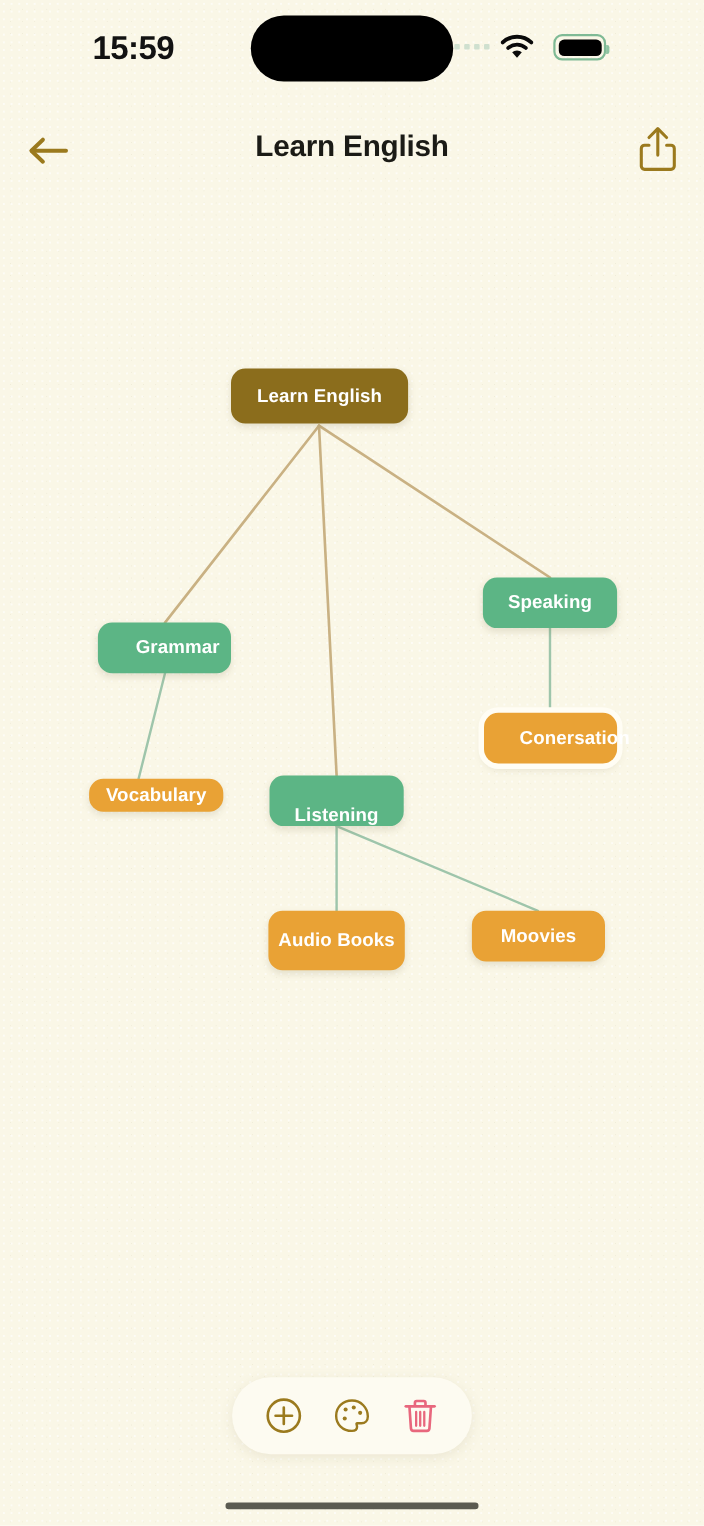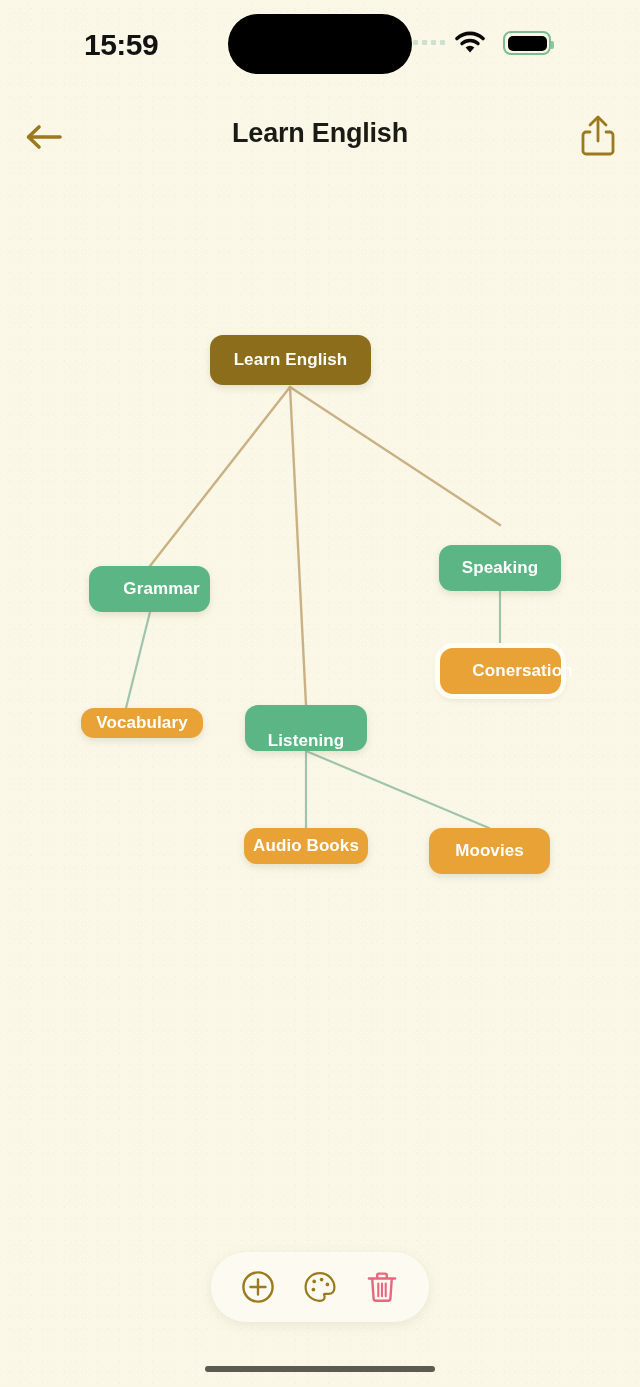--- a/index.html
+++ b/index.html
@@ -252,33 +252,33 @@
       <line x1="306" y1="751" x2="489" y2="828" stroke="#9ec5ab" stroke-width="2.2" stroke-linecap="round"></line>
     </svg>
 
   <div id="canvas">
       <div class="node root" style="left: 210px; top: 335px; width: 161px; height: 50px;">
         <span>Learn English</span>
       </div>
       <div class="node green" style="left: 89px; top: 566px; width: 121px; height: 46px; padding-left: 24px;">
         <span>Grammar</span>
       </div>
-      <div class="node green" style="left: 439px; top: 525px; width: 122px; height: 46px; margin-top: 20px;">
+      <div class="node green" style="left: 439px; top: 525px; width: 122px; height: 46px;">
         <span>Speaking</span>
       </div>
       <div class="node green" style="left: 245px; top: 705px; width: 122px; height: 46px; align-items: flex-end;">
         <span>Listening</span>
       </div>
       <div class="node orange" style="left: 65px; top: 708px; width: 122px; height: 30px; margin-left: 16px;">
         <span>Vocabulary</span>
       </div>
       <div class="node orange selected" style="left: 440px; top: 648px; width: 121px; height: 46px;">
         <span>Conersation</span>
       </div>
-      <div class="node orange" style="left: 244px; top: 828px; width: 124px; height: 36px;">
+      <div class="node orange" style="left: 244px; top: 828px; width: 124px; height: 54px;">
         <span>Audio Books</span>
       </div>
       <div class="node orange" style="left: 429px; top: 828px; width: 121px; height: 46px; text-align: right;">
         <span>Moovies</span>
       </div>
     </div>
 
   <div id="toolbar">
 
     <div class="tool-btn">

